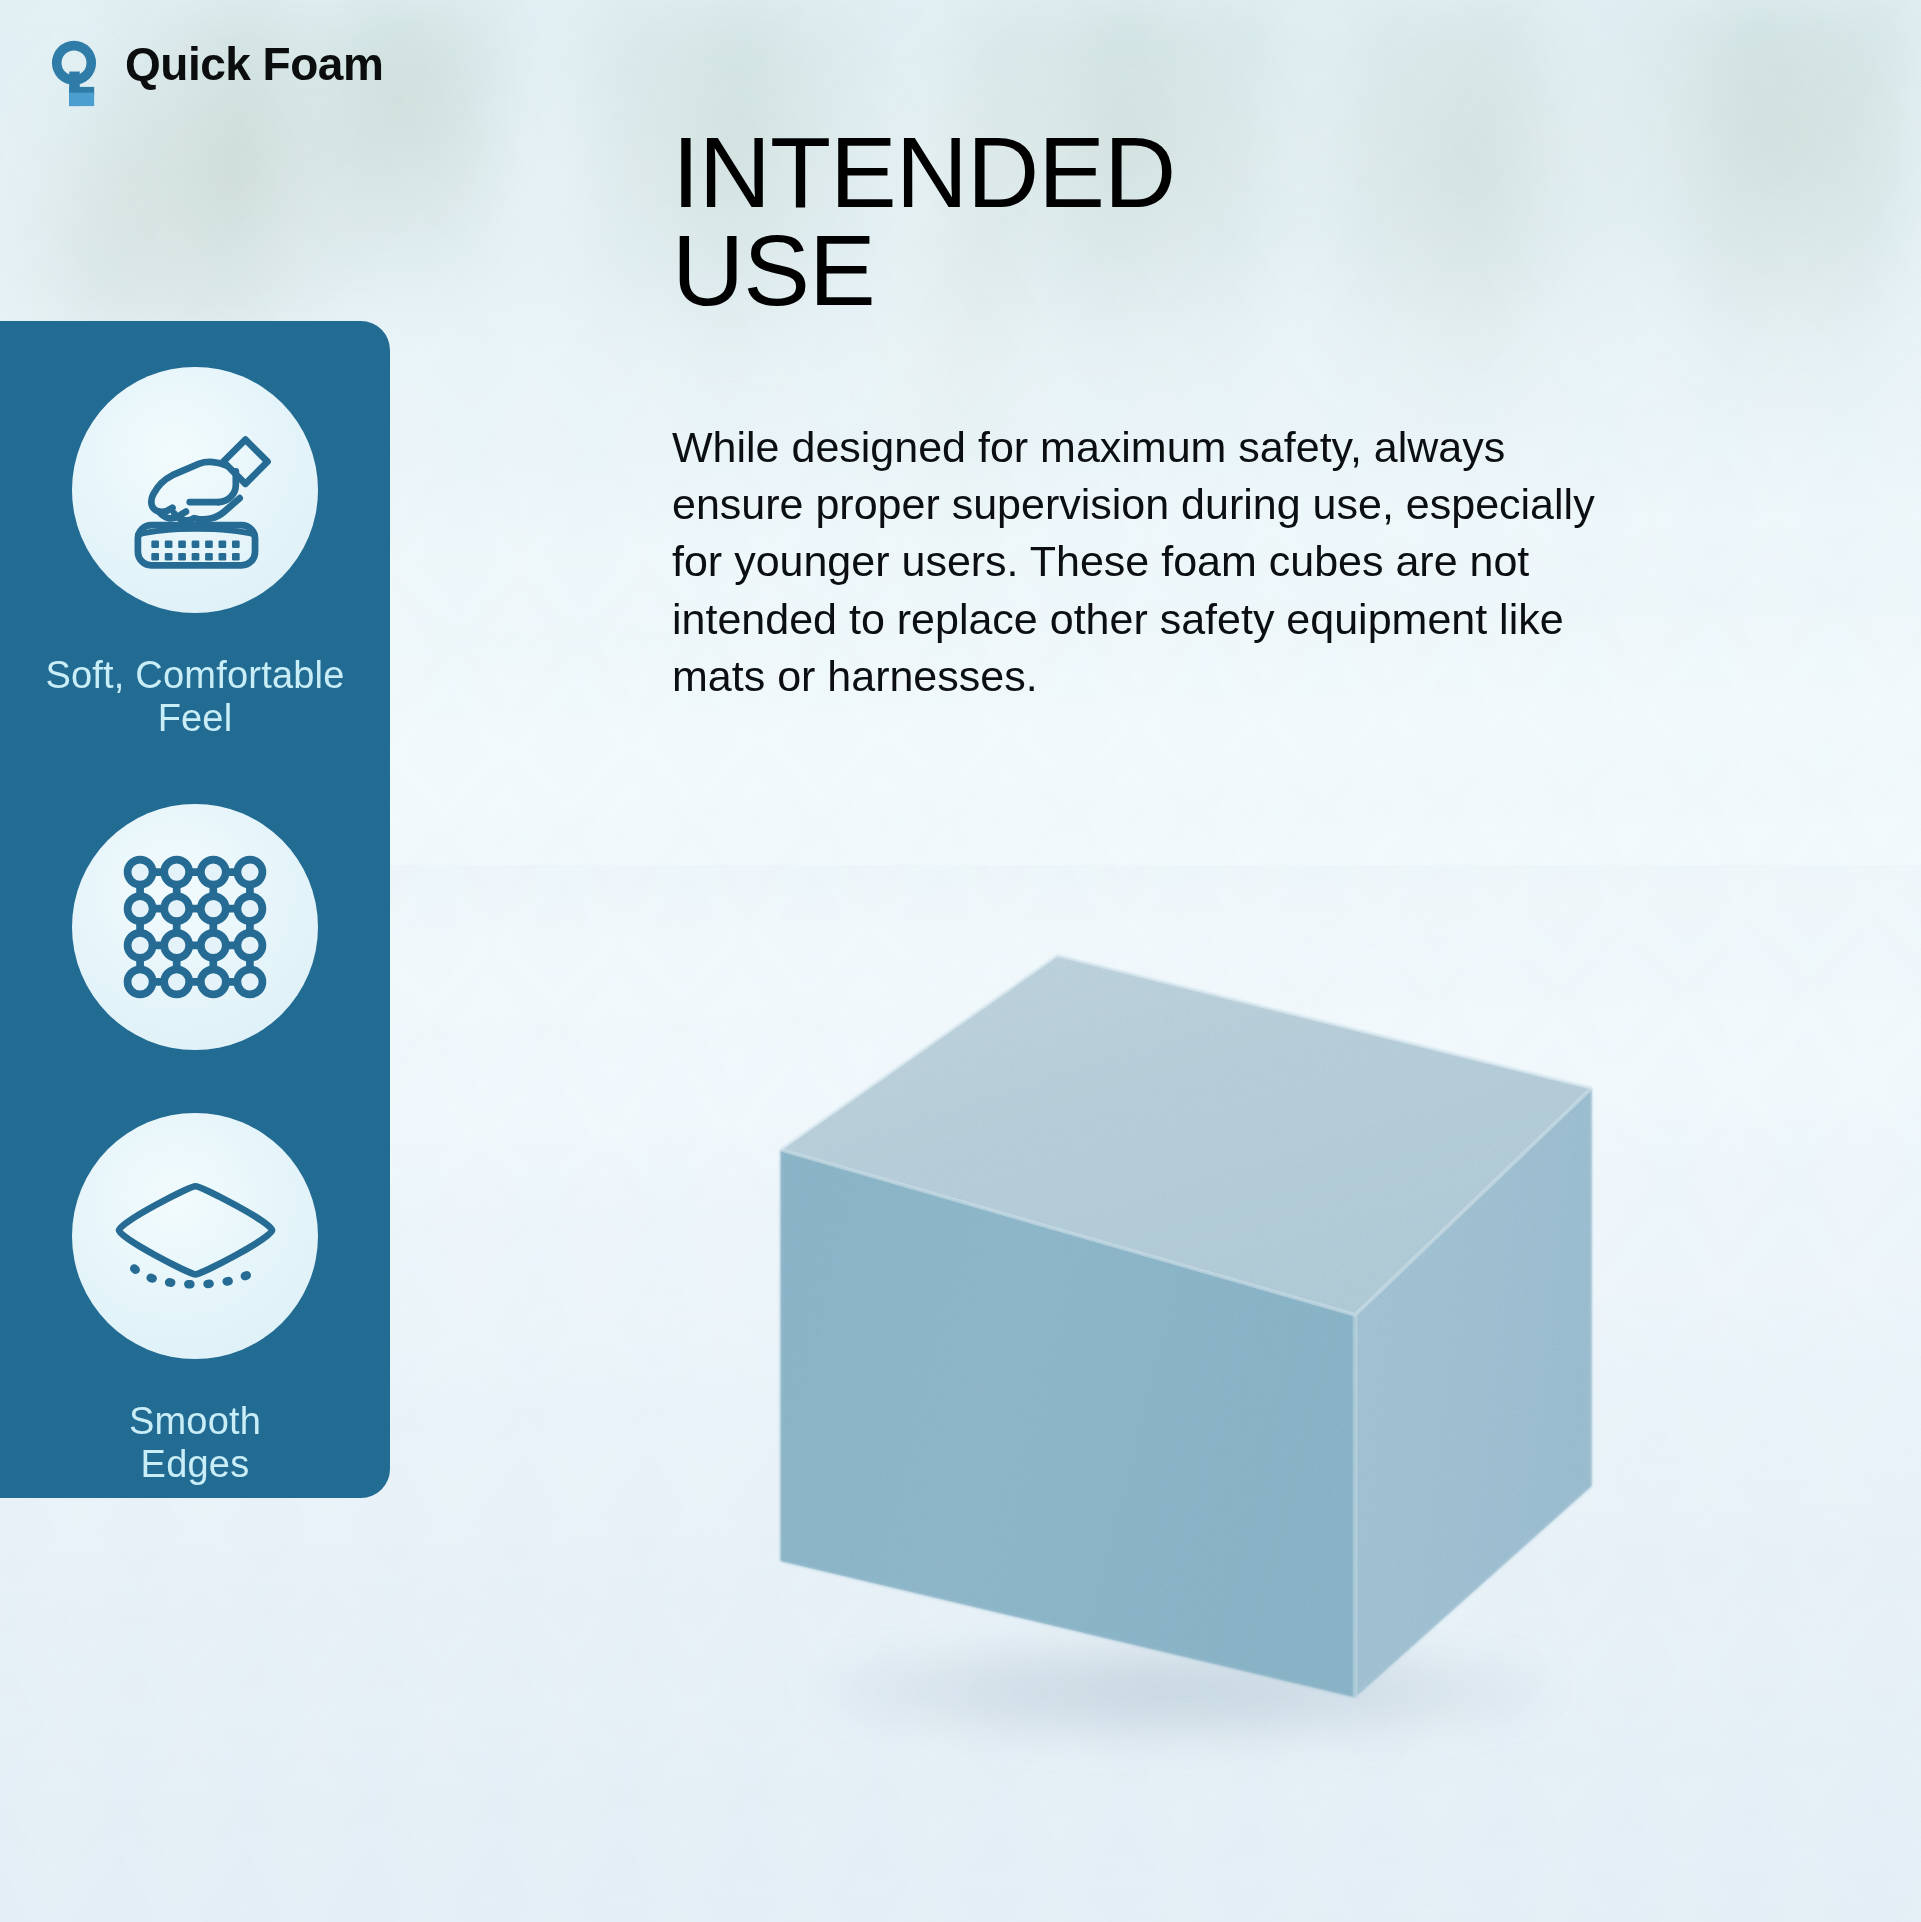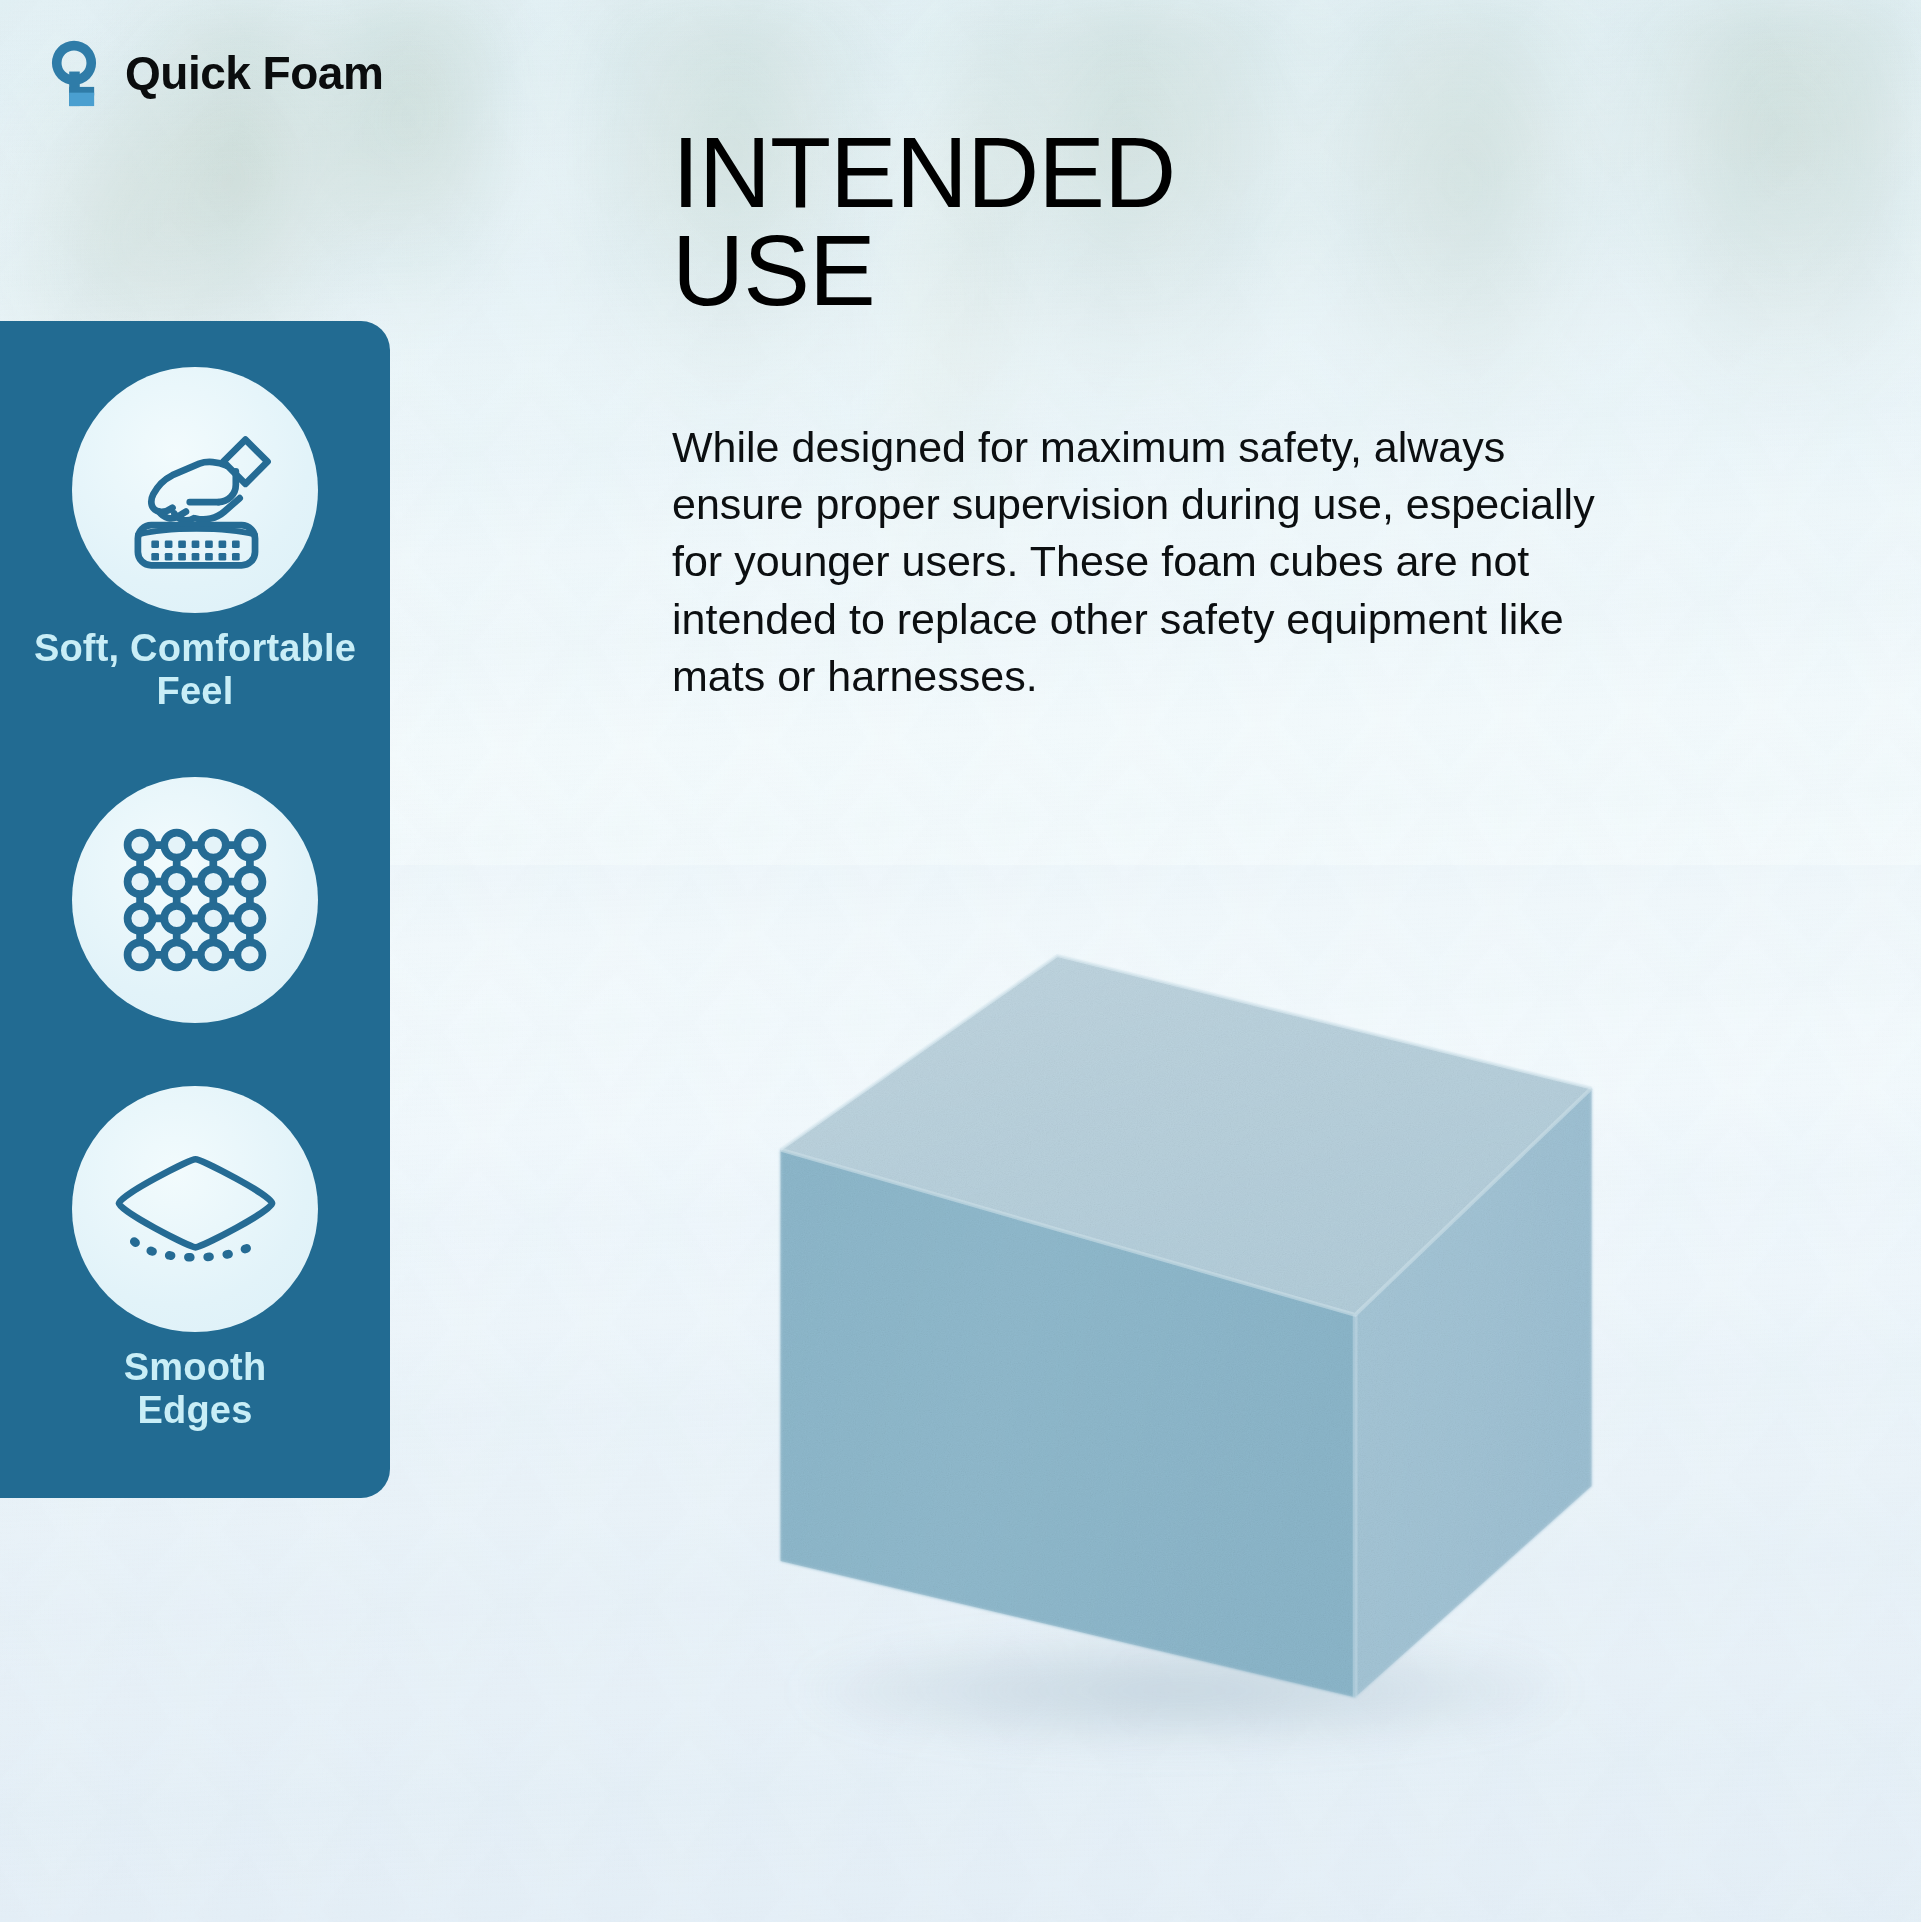--- a/index.html
+++ b/index.html
@@ -78,21 +78,21 @@
         rgba(205,226,236,0.00) 0px,
         rgba(205,226,236,0.07) 86px,
         rgba(205,226,236,0.00) 192px);
     opacity: 0.9;
   }
 
   
   .logo-wrap {
     position: absolute;
     left: 44px; top: 37px;
-    display: flex; align-items: center; gap: 21px;
+    display: flex; gap: 21px;
   }
   .logo-mark { width: 60px; height: 71px; position: relative; flex: none; }
   .logo-text {
     font-size: 46px;
     font-weight: 700;
     color: #0b0d0e;
     letter-spacing: -0.5px;
     white-space: nowrap;
   }
 
@@ -118,24 +118,24 @@
   }
   .feature + .feature { margin-top: 63px; }
   .feature-icon-circle {
     width: 246px; height: 246px;
     border-radius: 50%;
     background: radial-gradient(circle at 42% 35%, #f2fbfd 0%, #e2f3f9 62%, #dcf0f7 100%);
     display: flex; align-items: center; justify-content: center;
     flex: none;
   }
   .feature-label {
-    margin-top: 14px;
+    margin-top: 41px;
     color: #c9eef7;
     font-size: 38px;
-    font-weight: 700;
+    font-weight: 400;
     line-height: 1.14;
     text-align: center;
     letter-spacing: 0.2px;
     max-width: 346px;
     white-space: pre-line;
   }
 
   
   .headline {
     position: absolute;

